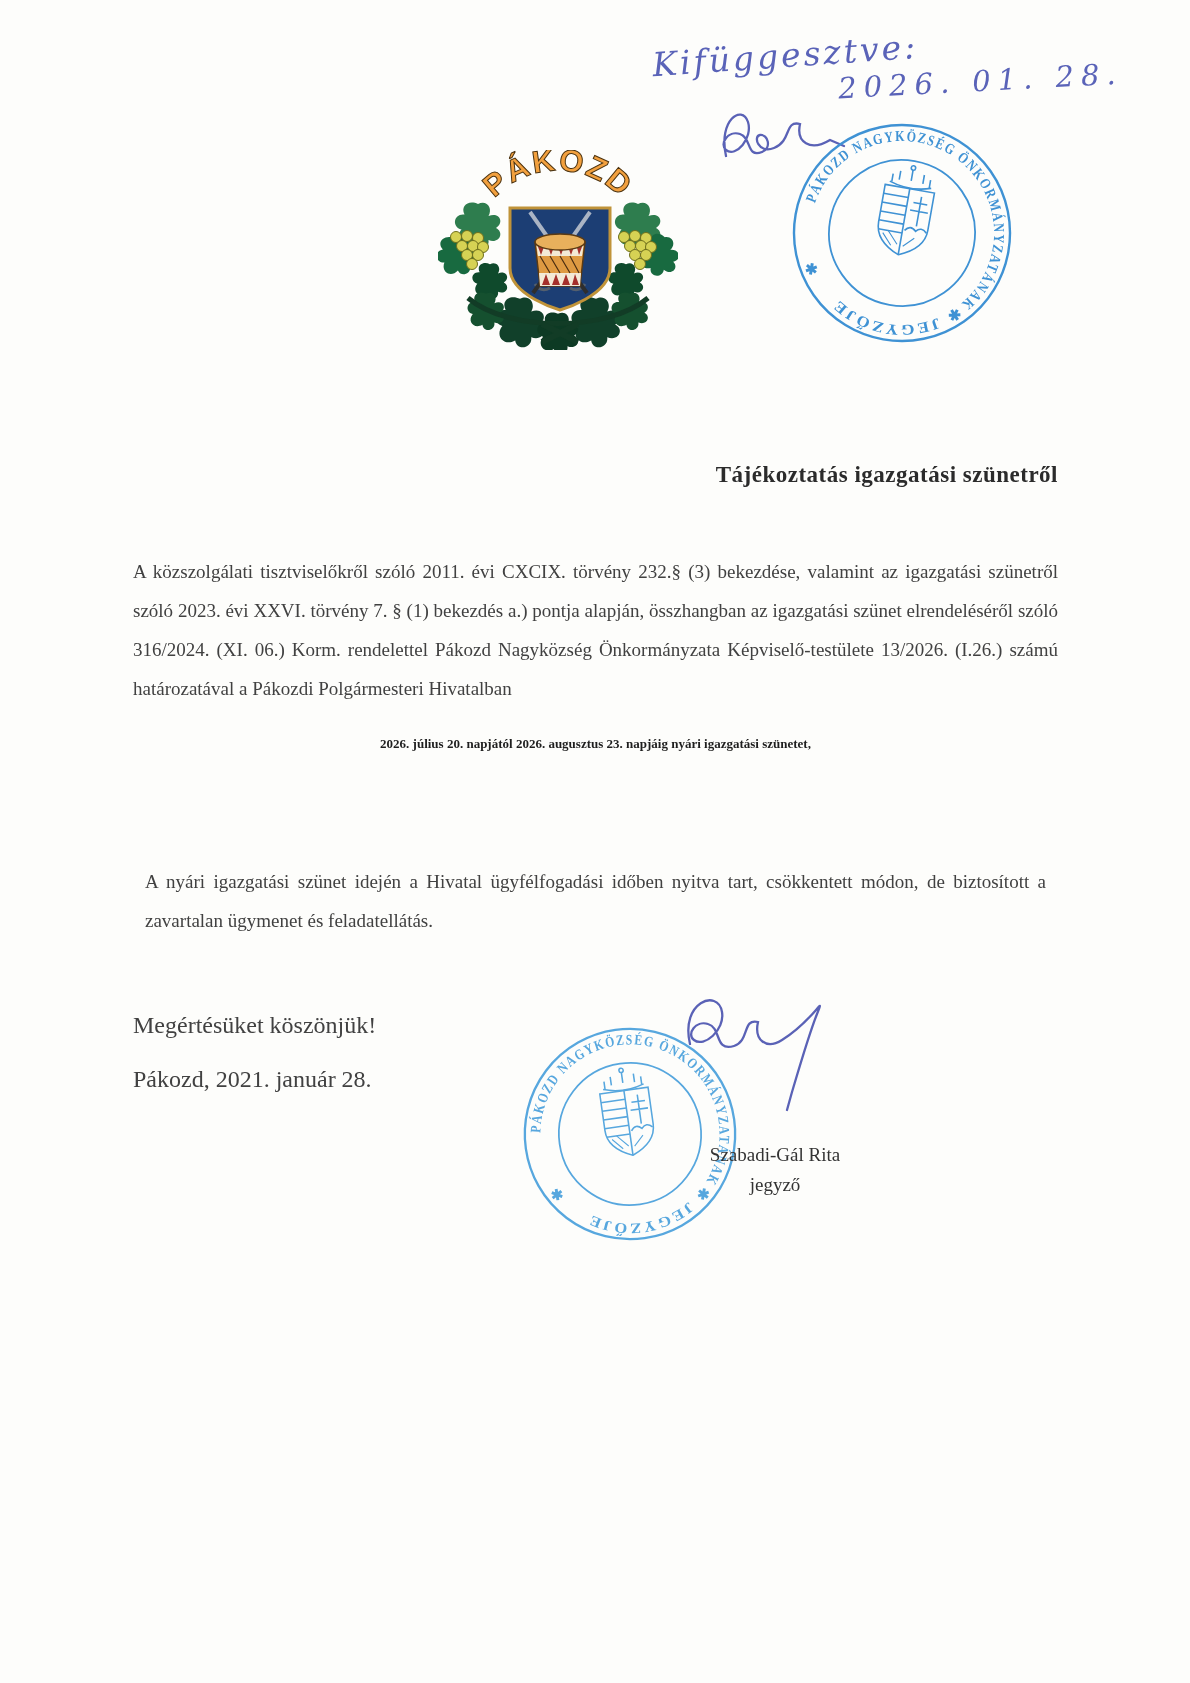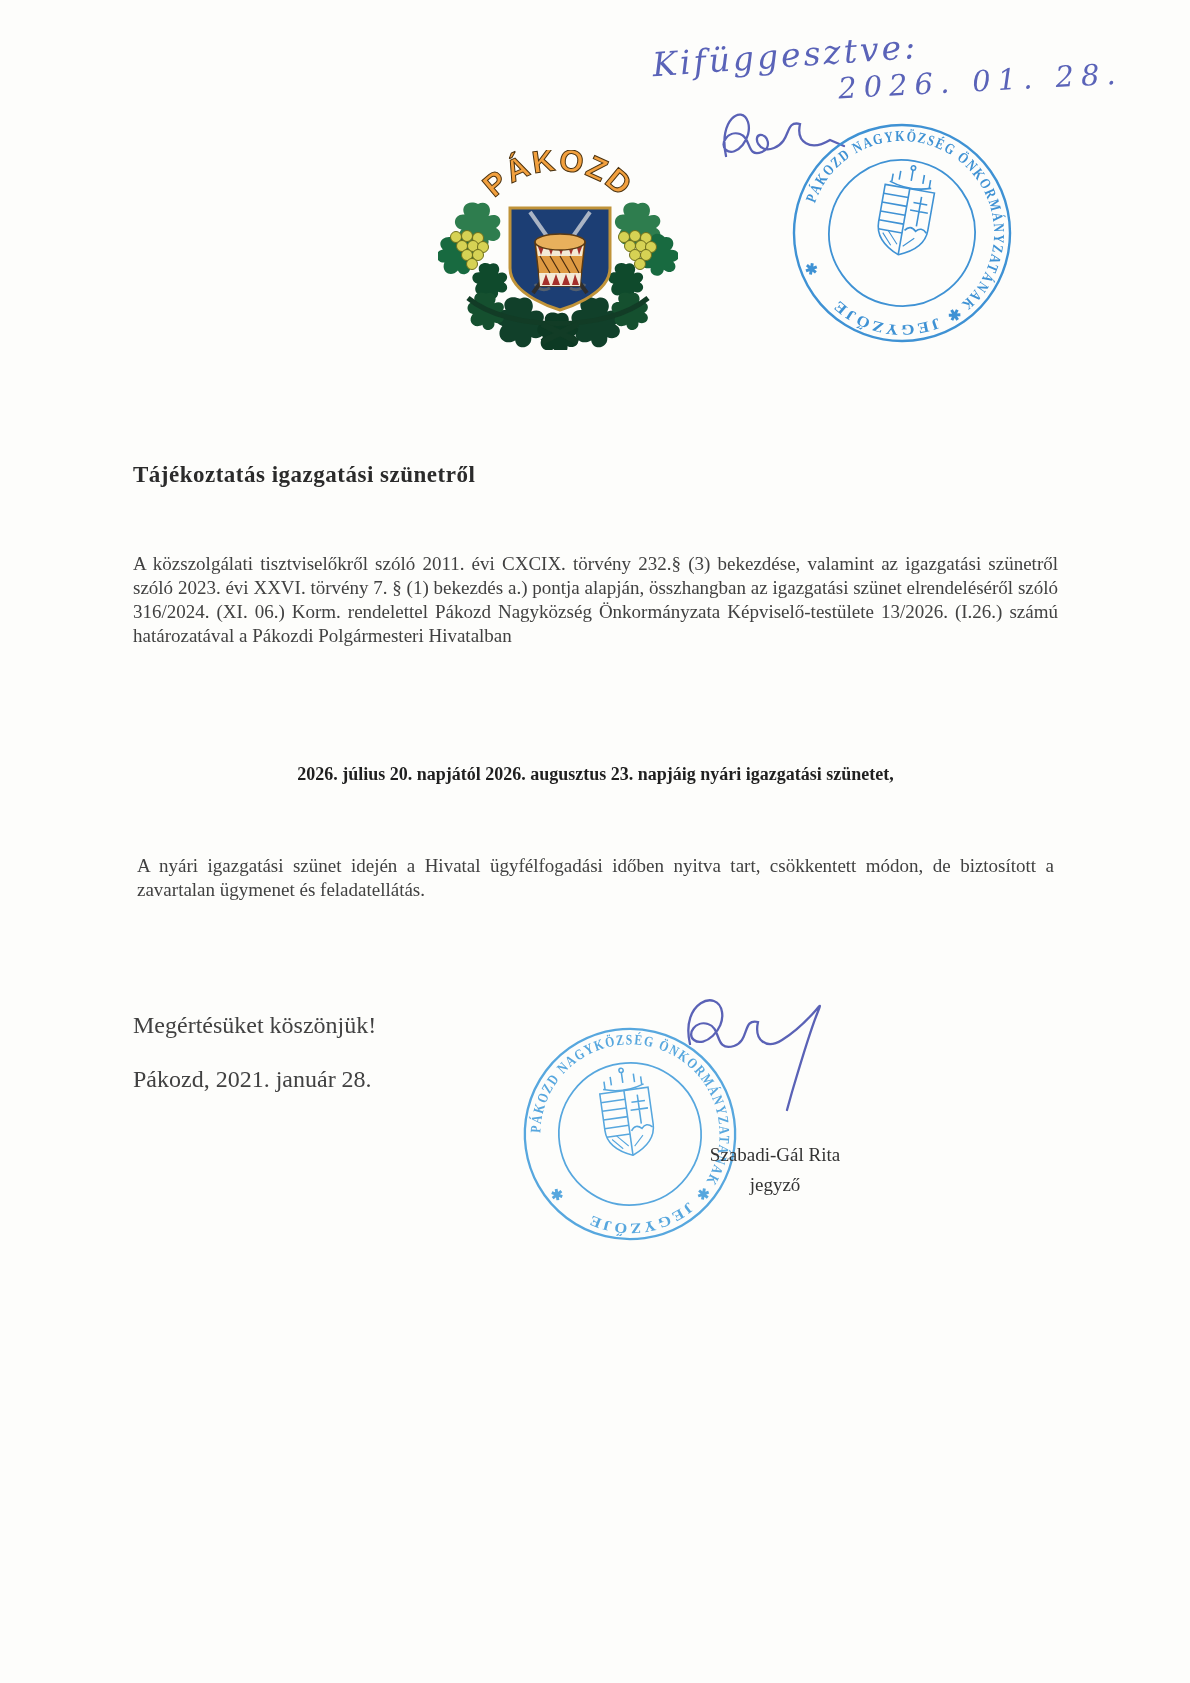--- a/index.html
+++ b/index.html
@@ -22,30 +22,30 @@
   .emblem-title-text { font-family:"Liberation Sans", sans-serif; font-weight:bold; font-size:31px;
     fill:#f2a03e; stroke:#4a3210; stroke-width:1; letter-spacing:2px; }
   
   .stamp { position:absolute; }
   .stamp-top { left:787px; top:118px; transform:rotate(10deg); }
   .stamp-bottom { left:518px; top:1022px; transform:rotate(-8deg); opacity:.92; }
   .stamp circle, .stamp .linework path { fill:none; }
   .ring-text { font-family:"Liberation Serif", serif; font-weight:600; font-size:15px; letter-spacing:2px; }
   
   .doc-title {
-    position:absolute; left:133px; top:462px; width:925px; text-align:left;
+    position:absolute; left:133px; top:462px; width:925px; text-align:right;
     font-size:23px; font-weight:bold; color:#2b2b2b; letter-spacing:.5px;
   }
-  .para { position:absolute; left:133px; width:925px; font-size:19px; line-height:24px;
+  .para { position:absolute; left:133px; width:925px; font-size:19px; line-height:39px;
     text-align:justify; color:#414141; }
   .para-legal { top:552px; }
   .para-open { top:850px; }
-  .para-open p { margin:4px; }
-  .decision { position:absolute; left:133px; top:760px; width:925px; text-align:center;
-    font-size:18px; font-weight:bold; color:#1f1f1f; line-height:29px; }
+  .para-open p { margin:12px; }
+  .decision { position:absolute; left:133px; top:729px; width:925px; text-align:center;
+    font-size:13px; font-weight:bold; color:#1f1f1f; line-height:29px; }
   .line-simple { position:absolute; left:133px; font-size:24px; color:#414141; }
   .thanks { top:1012px; }
   .dateline { top:1066px; }
   .signer { position:absolute; left:655px; top:1124px; width:240px; text-align:center;
     font-size:19px; color:#333; line-height:30px;margin-top:16px; }
 </style>
 </head>
 <body>
 
 <div class="page">

